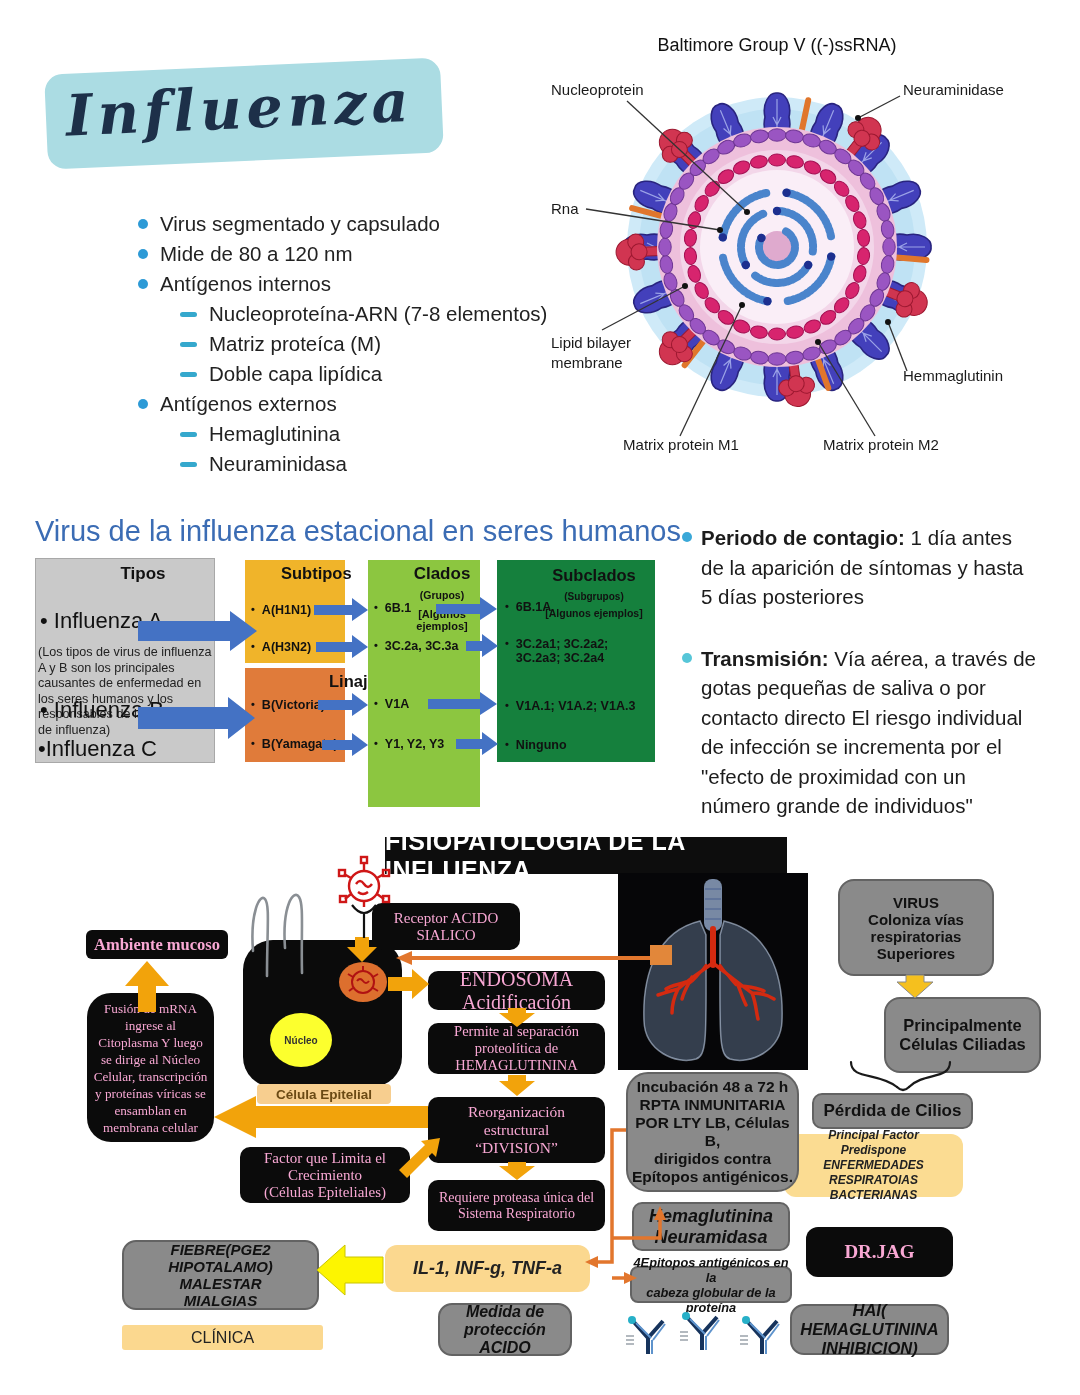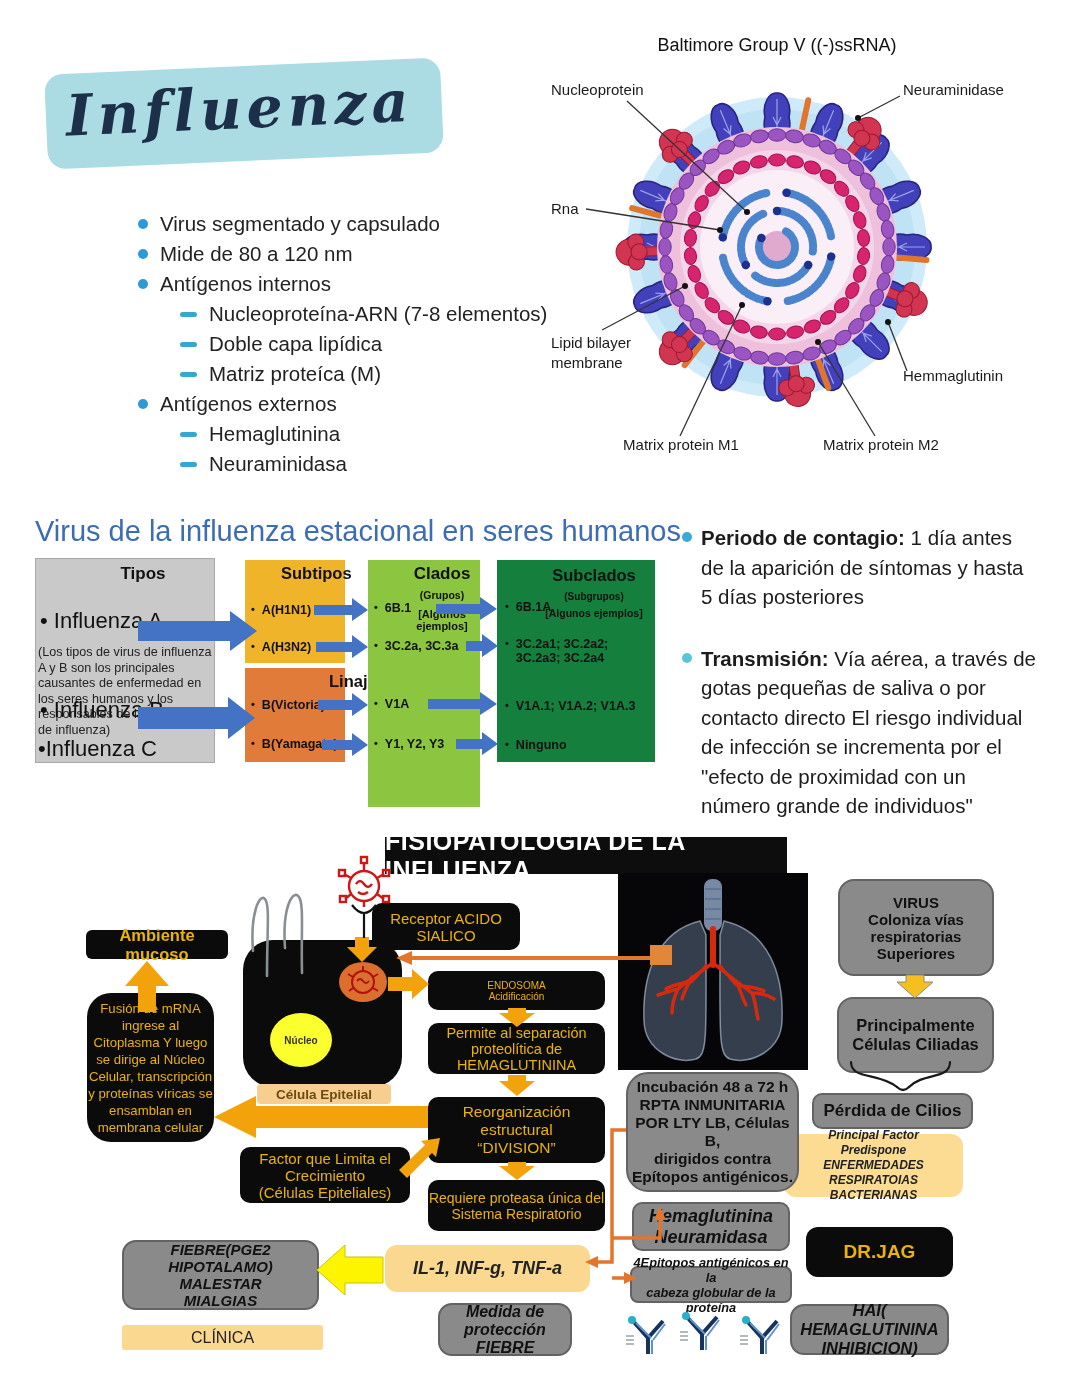--- a/index.html
+++ b/index.html
@@ -27,23 +27,23 @@
   .colhead{font-weight:bold;font-size:17px;text-align:center;color:#111;}
   .colitem{position:absolute;font-size:12.5px;font-weight:bold;color:#111;display:flex;}
   .colitem .bu{margin-right:7px;font-size:11px;}
   .big-item{position:absolute;font-size:22px;color:#111;}
   .small-note{position:absolute;font-size:12.6px;line-height:15.5px;color:#222;}
   
   .cg-item{position:relative;padding-left:19px;width:336px;font-size:20.5px;line-height:29.5px;color:#1c1c1c;}
   .cgdot{position:absolute;left:0;top:9px;width:10px;height:10px;border-radius:50%;}
   .cg-item b{font-weight:bold;}
   
-  .blackbox{position:absolute;background:#0b0b0b;color:#eab308;border-radius:10px;
+  .blackbox{position:absolute;background:#0b0b0b;color:#f9a8d4;border-radius:10px;
     display:flex;flex-direction:column;align-items:center;justify-content:center;
-    text-align:center;font-weight:600;box-sizing:border-box;}
+    text-align:center;font-weight:600;box-sizing:border-box;font-family:Liberation Serif, serif;}
   .graybox{position:absolute;background:#8a8a8a;border:2px solid #636363;color:#111;
     display:flex;flex-direction:column;align-items:center;justify-content:center;
     text-align:center;font-weight:bold;box-sizing:border-box;}
   .tanbox{position:absolute;background:#fbd88f;color:#222;display:flex;flex-direction:column;
     align-items:center;justify-content:center;text-align:center;box-sizing:border-box;}
   .italic{font-style:italic;}
   .banner{position:absolute;background:#0d0d0d;color:#fff;display:flex;align-items:center;
     justify-content:center;font-size:25px;font-weight:bold;letter-spacing:.5px;}
   svg text{font-family:"Liberation Sans",sans-serif;}
   .overlay{position:absolute;left:0;top:0;pointer-events:none;}
@@ -69,25 +69,25 @@
     <div class="irow l1">
         <span class="dot"></span>
         <span>Antígenos internos</span>
       </div>
     <div class="irow l2">
         <span class="dash"></span>
         <span>Nucleoproteína-ARN (7-8 elementos)</span>
       </div>
     <div class="irow l2">
         <span class="dash"></span>
-        <span>Doble capa lipídica</span>
+        <span>Matriz proteíca (M)</span>
       </div>
     <div class="irow l2">
         <span class="dash"></span>
-        <span>Matriz proteíca (M)</span>
+        <span>Doble capa lipídica</span>
       </div>
     <div class="irow l1">
         <span class="dot"></span>
         <span>Antígenos externos</span>
       </div>
     <div class="irow l2">
         <span class="dash"></span>
         <span>Hemaglutinina</span>
       </div>
     <div class="irow l2">
@@ -607,21 +607,21 @@
        display:flex;align-items:center;justify-content:center;font-size:10px;font-weight:bold;color:#333;">
       <span>Núcleo</span>
     </div>
   <div class="tanbox" style="left:257px;top:1084px;width:134px;height:20px;background:#f7ce8f;border-radius:4px;
        font-size:13.5px;font-weight:bold;color:#6b4a14;">Célula Epitelial</div>
 
   <div class="blackbox" style="left:372px;top:903px;width:148px;height:47px;font-size:15px;font-weight:500;">
     <div>Receptor ACIDO</div>
       <div>SIALICO</div>
   </div>
-  <div class="blackbox" style="left:428px;top:971px;width:177px;height:39px;font-size:10px;font-weight:500;">
+  <div class="blackbox" style="left:428px;top:971px;width:177px;height:39px;font-size:20px;font-weight:500;">
     <div>ENDOSOMA</div>
       <div>Acidificación</div>
   </div>
   <div class="blackbox" style="left:428px;top:1023px;width:177px;height:51px;font-size:14.5px;font-weight:500;">
     <div>Permite al separación</div>
       <div>proteolítica de</div>
       <div>HEMAGLUTININA</div>
   </div>
   <div class="blackbox" style="left:428px;top:1097px;width:177px;height:66px;font-size:15.5px;font-weight:500;">
     <div>Reorganización</div>
@@ -640,21 +640,21 @@
 
   <div class="graybox italic" style="left:122px;top:1240px;width:197px;height:70px;font-size:15px;border-radius:14px;">
     <div>FIEBRE(PGE2 HIPOTALAMO)</div>
       <div>MALESTAR</div>
       <div>MIALGIAS</div>
   </div>
   <div class="tanbox italic" style="left:385px;top:1245px;width:205px;height:47px;border-radius:12px;font-size:18px;font-weight:bold;">IL-1, INF-g, TNF-a</div>
   <div class="tanbox" style="left:122px;top:1325px;width:201px;height:25px;font-size:16px;border-radius:3px;font-weight:500;">CLÍNICA</div>
   <div class="graybox italic" style="left:438px;top:1303px;width:134px;height:53px;font-size:16px;border-radius:14px;">
     <div>Medida de protección</div>
-      <div>FIEBRE</div>
+      <div>ACIDO</div>
   </div>
 
   <div class="abs" style="left:618px;top:873px;width:190px;height:197px;background:#060608;">
     <svg width="190" height="197" viewBox="0 0 190 197">
       <rect x="86" y="6" width="18" height="52" rx="8" fill="#9fb6d8" opacity="0.75"></rect>
       <line x1="87" y1="16" x2="103" y2="16" stroke="#60749a" stroke-width="2"></line>
       <line x1="87" y1="26" x2="103" y2="26" stroke="#60749a" stroke-width="2"></line>
       <line x1="87" y1="36" x2="103" y2="36" stroke="#60749a" stroke-width="2"></line>
       <line x1="87" y1="46" x2="103" y2="46" stroke="#60749a" stroke-width="2"></line>
       <path d="M82,48 C40,58 24,100 26,148 C27,178 58,192 78,186 C90,182 88,160 88,62 Z" fill="rgba(150,180,225,0.32)" stroke="rgba(205,222,245,0.55)" stroke-width="1.5"></path>
@@ -667,21 +667,21 @@
       </g>
     </svg>
   </div>
 
   <div class="graybox" style="left:838px;top:879px;width:156px;height:97px;font-size:15px;border-radius:16px;font-weight:600;">
     <div>VIRUS</div>
       <div>Coloniza vías</div>
     <div>respiratorias</div>
       <div>Superiores</div>
   </div>
-  <div class="graybox" style="left:837px;top:997px;width:157px;height:76px;font-size:16.5px;border-radius:16px;font-weight:600;">
+  <div class="graybox" style="left:884px;top:997px;width:157px;height:76px;font-size:16.5px;border-radius:16px;font-weight:600;">
     <div>Principalmente</div>
       <div>Células Ciliadas</div>
   </div>
   <div class="graybox" style="left:812px;top:1093px;width:161px;height:36px;font-size:17px;border-radius:10px;font-weight:600;">Pérdida de Cilios</div>
   <div class="tanbox italic" style="left:784px;top:1134px;width:179px;height:63px;background:#fbdc92;border-radius:12px;
        font-size:12px;font-weight:bold;line-height:15px;">
     <div>Principal Factor</div>
       <div>Predispone</div>
     <div>ENFERMEDADES RESPIRATOIAS</div>
       <div>BACTERIANAS</div>

